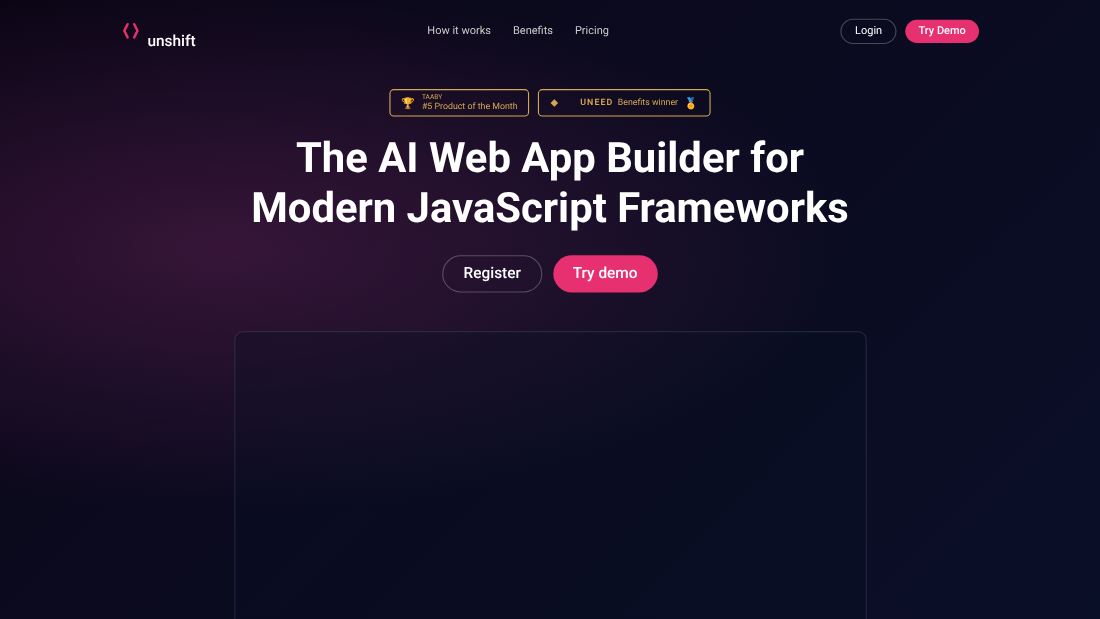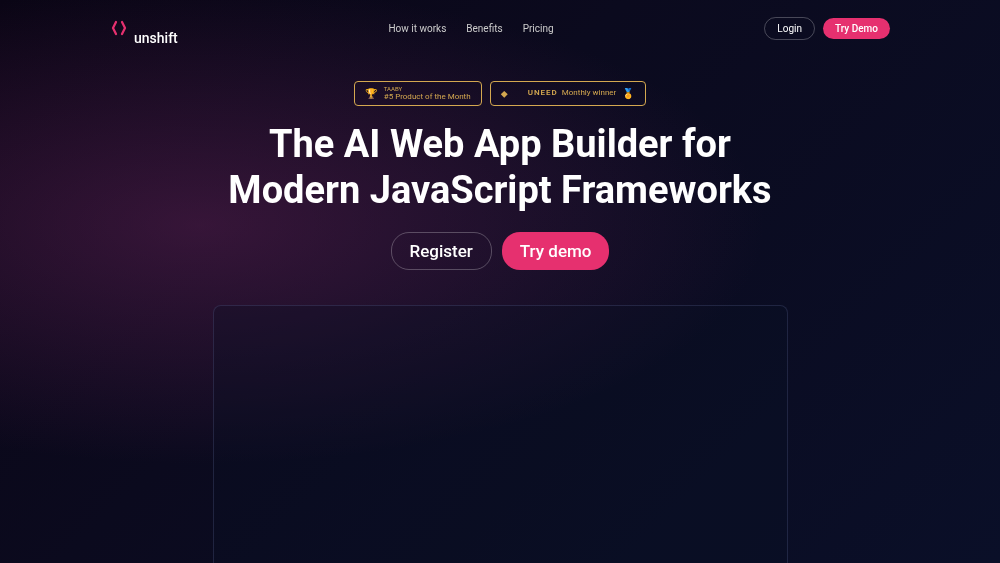--- a/index.html
+++ b/index.html
@@ -139,21 +139,21 @@
       margin-bottom: 22px;
     }
     
     .hero-actions {
       display: flex;
       gap: 10px;
       margin-bottom: 35px;
     }
     
     .btn-hero {
-      font-size: 17px;
+      font-size: 14px;
       padding: 8px 18px;
       border-radius: 18px;
       font-weight: 500;
       text-align: center;
     }
     
     .video-placeholder {
       width: 575px;
       height: 280px;
       border: 1px solid rgba(100, 110, 160, 0.25);
@@ -195,21 +195,21 @@
       <span class="badge-icon trophy-emoji">🏆</span>
       <div class="badge-content">
         <span class="badge-label">TAABY</span>
         <span class="badge-title">#5 Product of the Month</span>
       </div>
     </div>
     <div class="badge">
       <span class="badge-icon" style="color:#d4a850;">⬥</span>
       <div class="badge-content" style="flex-direction: row; gap: 4px; align-items: center; margin-left: 14px;">
         <span class="badge-title" style="letter-spacing: 1px; font-weight: 600;">UNEED</span>
-        <span class="badge-title">Monthly winner</span>
+        <span class="badge-title">Benefits winner</span>
       </div>
       <span style="font-size:10px;">🏅</span>
     </div>
   </div>
 
   <h1 class="hero-title">The AI Web App Builder for Modern JavaScript Frameworks</h1>
 
 
   <div class="hero-actions">
     <button class="btn btn-outline btn-hero">Register</button>

